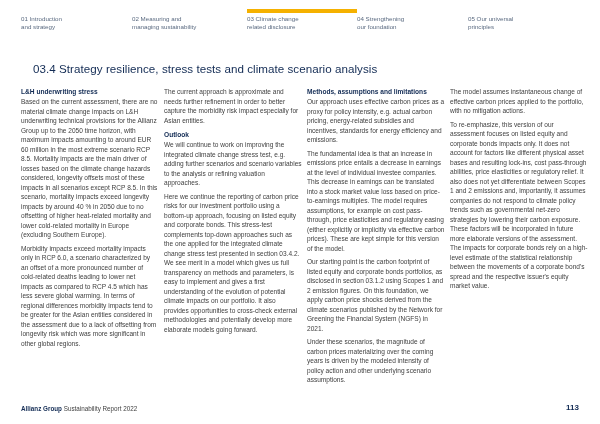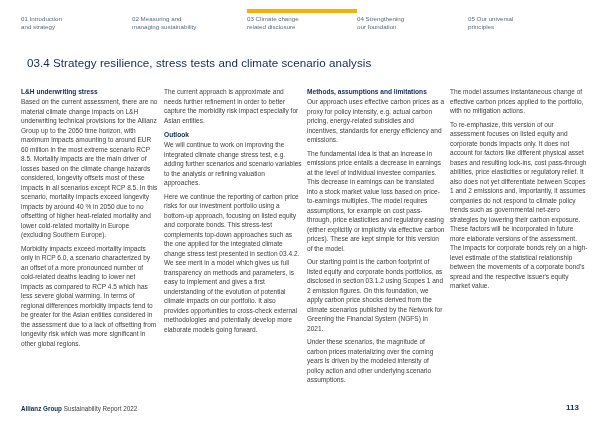--- a/index.html
+++ b/index.html
@@ -12,21 +12,21 @@
   .nav-item {
     position:absolute; top:15px; width:110px;
     font-size:6.2px; line-height:8px; color:#5a6a80;
     text-decoration:none; cursor:pointer;
   }
   .nav-item.active::before {
     content:""; position:absolute; left:0; top:-6px; width:110px; height:4px;
     background:#f5b100;
   }
   .page-title {
-    position:absolute; left:21px; top:50px; margin:6px;
+    position:absolute; left:21px; top:50px; margin:12px;
     font-size:11.6px; font-weight:normal; color:#122b54; letter-spacing:0.05px;
     white-space:nowrap;
   }
   .col { position:absolute; top:87px; width:138px; font-size:6.55px; line-height:9.5px; color:#414141; }
   .col p { margin:0 0 4px 0; }
   .col h3 { margin:0 0 1px 0; font-size:6.6px; line-height:9px; color:#122b54; font-weight:bold; }
   .col h3.outlook { margin-top:5px; }
   .col h2 {
     margin:8px 0 3px 0; font-size:10.6px; line-height:12px; color:#122b54; font-weight:bold;
   }

